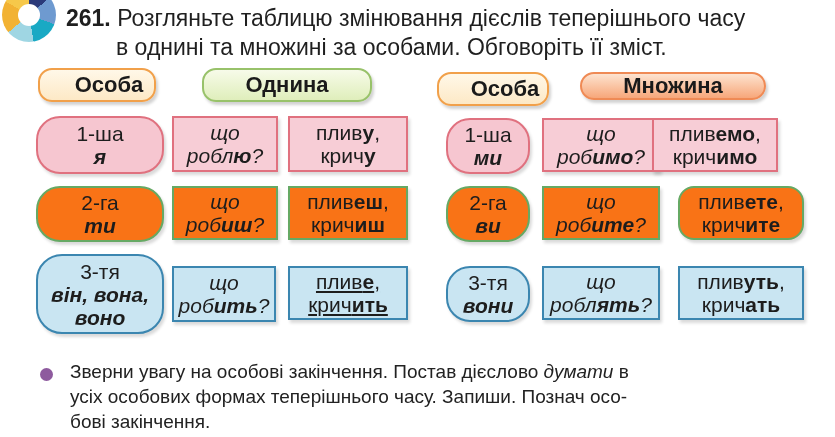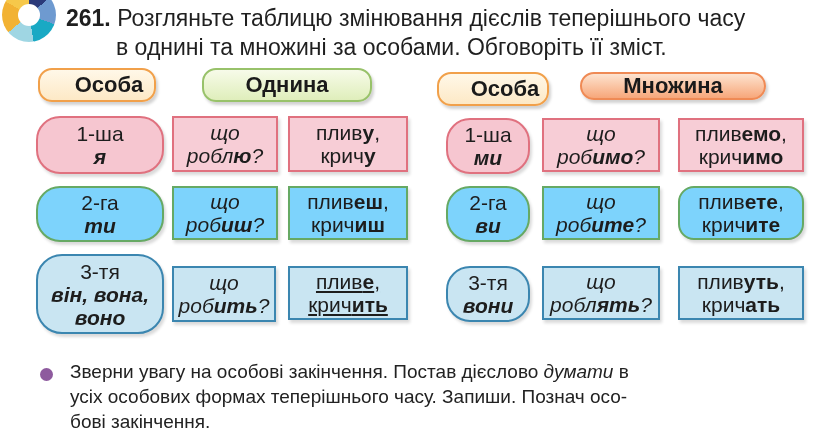--- a/index.html
+++ b/index.html
@@ -14,21 +14,21 @@
   .hdr { border-radius:14px; font-weight:bold; font-size:22px; display:flex; align-items:center; justify-content:center;
          box-shadow: 2px 3px 3px rgba(0,0,0,0.18); color:#1a1a1a; }
   .hdr-osoba { background:linear-gradient(#fff8e8, #fde9c6); border:2px solid #f1a04a;padding-left:24px; }
   .hdr-sg { background:linear-gradient(#f7fbe9, #dfeebb); border:2px solid #98c26a; }
   .hdr-pl { background:linear-gradient(#fde3cf, #f7a77a); border:2px solid #ef8a55; }
   .pill { border-radius:24px; display:flex; flex-direction:column; align-items:center; justify-content:center;
           font-size:21px; line-height:23px; text-align:center; box-shadow: 2px 3px 3px rgba(0,0,0,0.15); }
   .box { display:flex; flex-direction:column; align-items:center; justify-content:center; text-align:center;
          font-size:21px; line-height:23px; box-shadow: 2px 3px 3px rgba(0,0,0,0.15); }
   .pink { background:#f7cdd6; border:2px solid #e0717f; }
-  .green { background:#7dd3fc; border:2px solid #66a964; }
+  .green { background:#f97316; border:2px solid #66a964; }
   .blue { background:#c9e5f2; border:2px solid #3b86b0; }
   .pill.pink { background:#f6c6d0; }
   .b { font-weight:bold; }
   .i { font-style:italic; }
   .bi { font-weight:bold; font-style:italic; }
   .note { left:36px; width:780px; font-size:19px; line-height:24px; color:#222; }
   .bullet { left:40px; top:368px; width:13px; height:13px; border-radius:50%; background:#8e5a9e; }
 </style>
 </head>
 <body>
@@ -87,21 +87,21 @@
 </div>
 
 <div class="abs pill pink" style="left:446px; top:118px; width:84px; height:56px;">
   <span>1-ша</span>
   <span class="bi">ми</span>
 </div>
 <div class="abs box pink" style="left:542px; top:118px; width:118px; height:54px;">
   <span class="i">що</span>
   <span class="i"><span>роб</span><span class="b">имо</span><span>?</span></span>
 </div>
-<div class="abs box pink" style="left:678px; top:118px; width:126px; height:54px;">
+<div class="abs box pink" style="left:652px; top:118px; width:126px; height:54px;">
   <span><span>плив</span><span class="b">емо</span><span>,</span></span>
   <span><span>крич</span><span class="b">имо</span></span>
 </div>
 
 <div class="abs pill green" style="left:446px; top:186px; width:84px; height:56px;">
   <span>2-га</span>
   <span class="bi">ви</span>
 </div>
 <div class="abs box green" style="left:542px; top:186px; width:118px; height:54px;">
   <span class="i">що</span>

